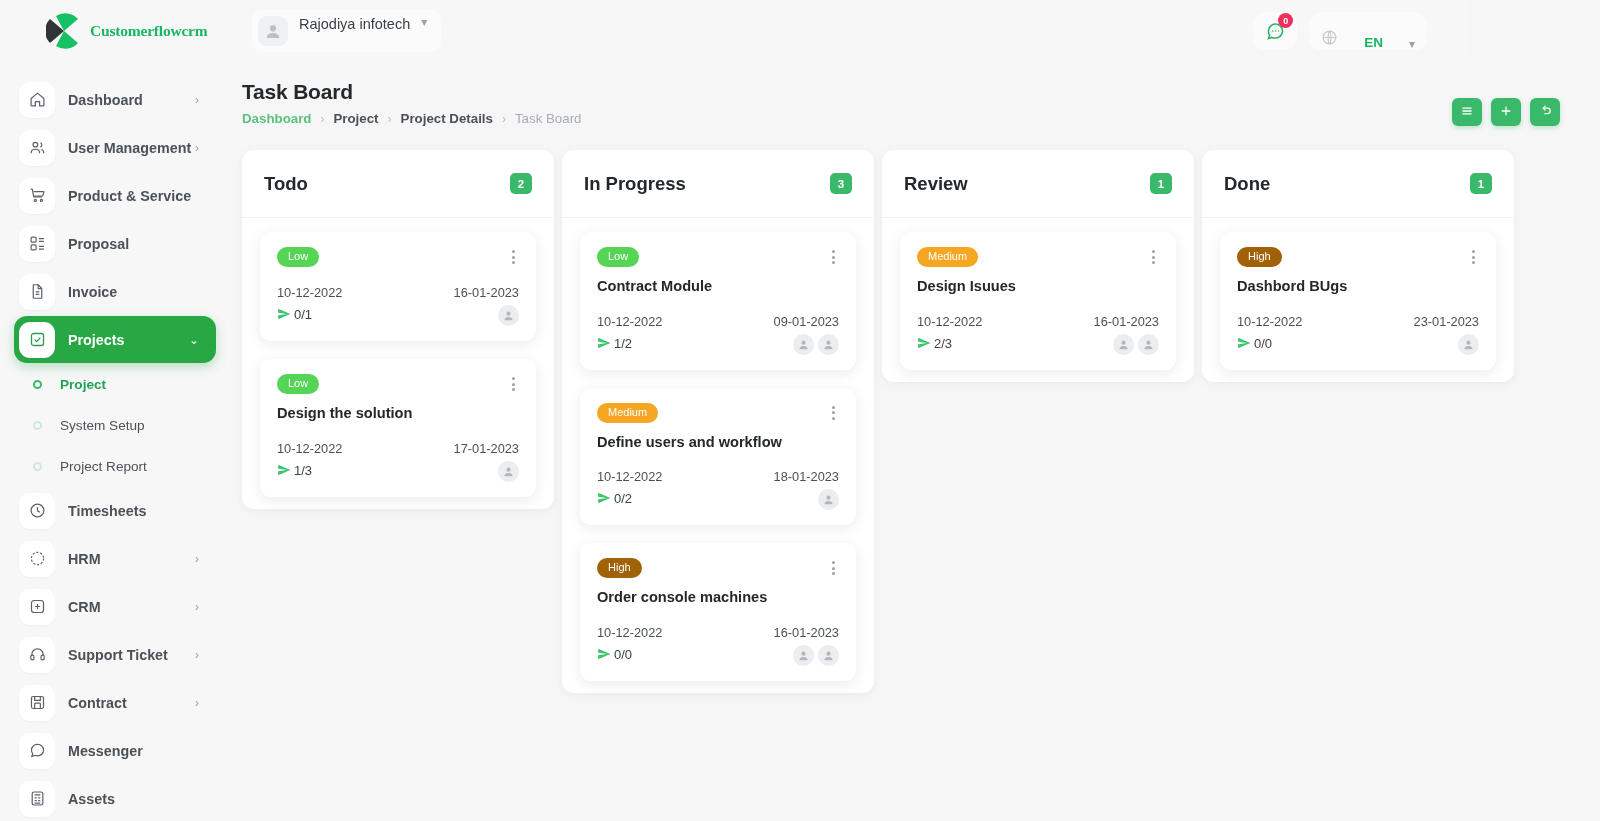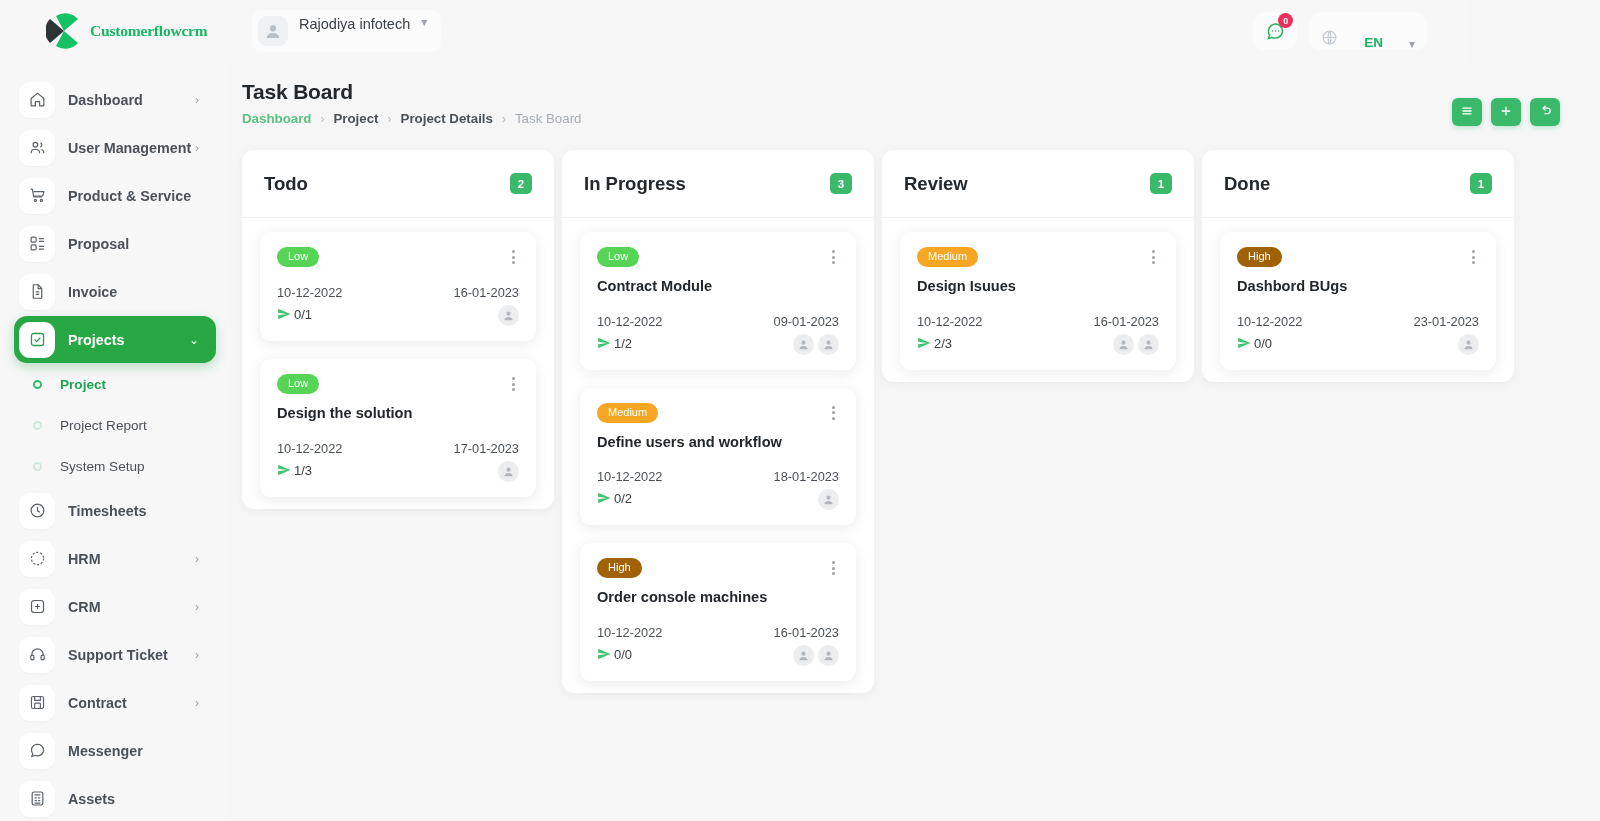--- a/index.html
+++ b/index.html
@@ -267,25 +267,25 @@
     <span class="nav-label">Projects</span>
     <span class="nav-arrow">⌄</span>
   </div>
 
   <div class="subnav-item">
     <span class="sub-dot on"></span>
     <span class="sub-label on">Project</span>
   </div>
   <div class="subnav-item">
     <span class="sub-dot"></span>
-    <span class="sub-label">Project Report</span>
+    <span class="sub-label">System Setup</span>
   </div>
   <div class="subnav-item">
     <span class="sub-dot"></span>
-    <span class="sub-label">System Setup</span>
+    <span class="sub-label">Project Report</span>
   </div>
 
   <div class="nav-item">
     <span class="nav-ico">
       <svg width="17" height="17" viewBox="0 0 24 24" fill="none" stroke="#5b6169" stroke-width="1.7">
         <circle cx="12" cy="12" r="9"></circle>
           <path d="M12 7v5.4l3.4 2"></path>
       </svg>
     </span>
     <span class="nav-label">Timesheets</span>

